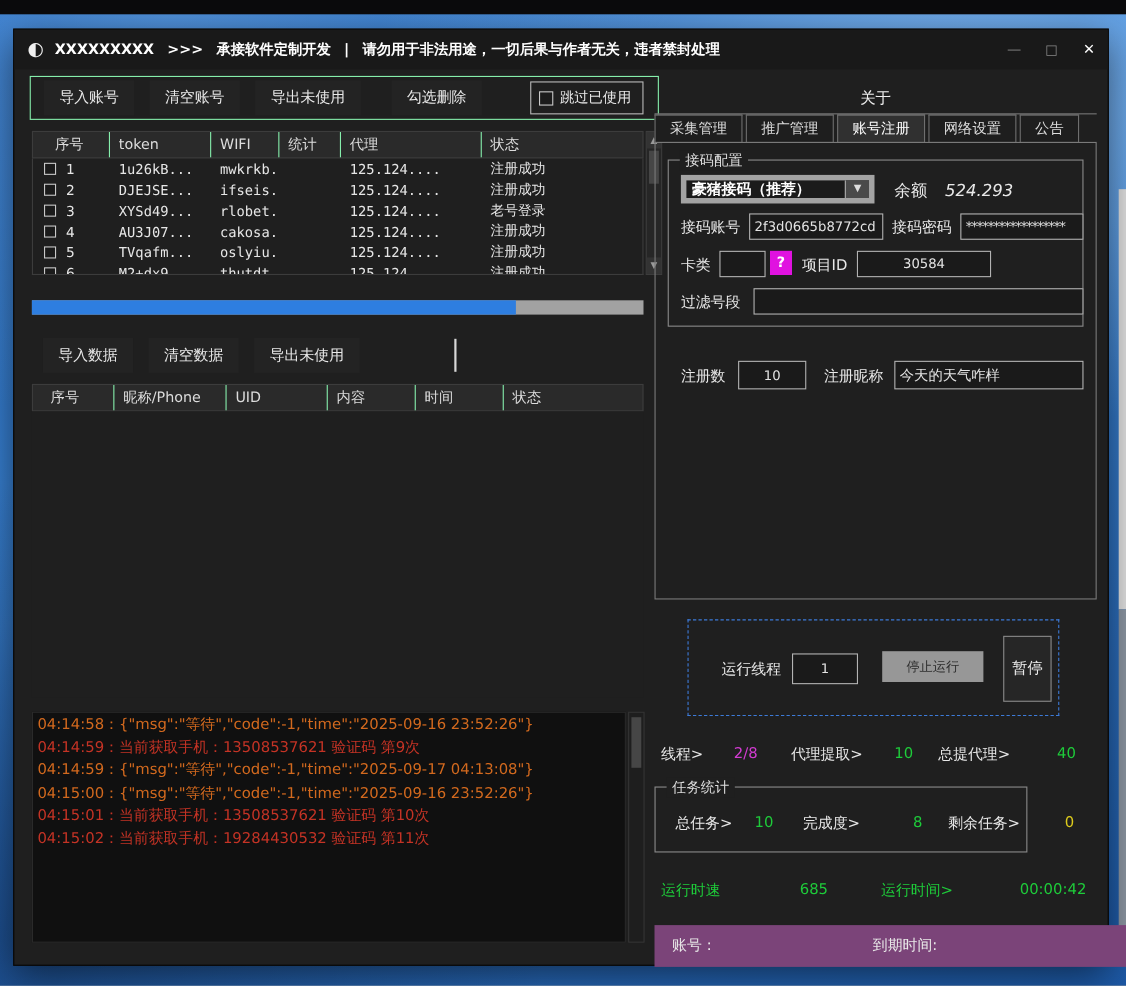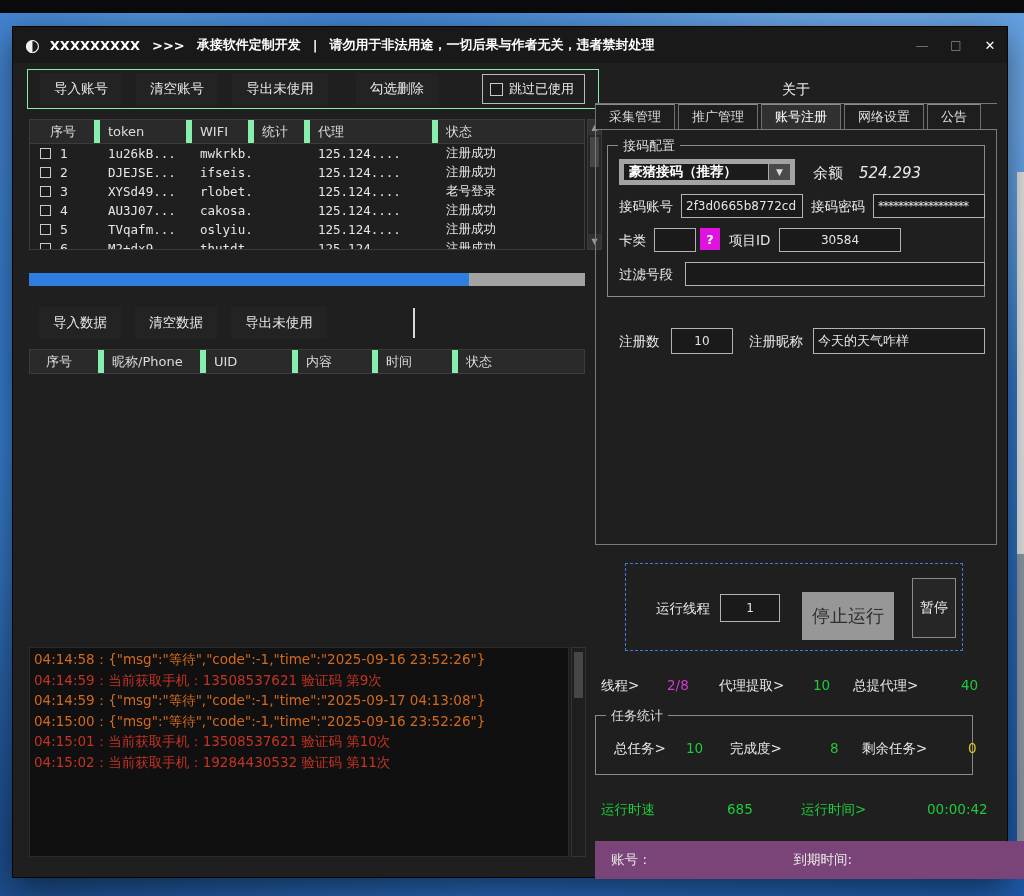--- a/index.html
+++ b/index.html
@@ -41,21 +41,21 @@
 
   
   .acct-toolbar { left:14px; top:42px; width:572px; height:40px; border:1px solid #86efac;
     display:flex; align-items:center; }
   .skip-box { display:flex; align-items:center; border:1px solid #b9b9b9; padding:5px 10px 5px 7px; margin-left:44px; }
   .cbx { width:13px; height:13px; border:1px solid #c9c9c9; background:#1b1b1b; display:inline-block; }
   .skip-box .lbl { margin-left:6px; font-size:13px; }
 
   
   .thead { display:grid; background:#2a2a2a; border:1px solid #3c3c3c; height:25px; }
-  .thead > div { border-right:6px solid #86efac; color:#dcdcdc; font-size:13px; line-height:23px; padding-left:8px; overflow:hidden; white-space:nowrap; }
+  .thead > div { border-right:1px solid #86efac; color:#dcdcdc; font-size:13px; line-height:23px; padding-left:8px; overflow:hidden; white-space:nowrap; }
   .grid-acct { grid-template-columns:70px 92px 62px 56px 128px 1fr; }
   .grid-user { grid-template-columns:74px 102px 92px 80px 80px 1fr; }
   .tbody-acct { left:16px; top:117px; width:556px; height:106px; overflow:hidden;
     border-left:1px solid #3c3c3c; border-right:1px solid #3c3c3c; border-bottom:1px solid #3c3c3c; }
   .t-row { display:grid; grid-template-columns:70px 92px 62px 56px 128px 1fr; height:19px; align-items:center; }
   .t-row > div { color:#e6e6e6; font-size:12.5px; white-space:nowrap; overflow:hidden; padding-left:8px; }
   .c-no { display:flex; align-items:center; padding-left:10px !important; }
   .c-no .cbx { width:11px; height:11px; margin-right:9px; flex:none; }
   .mono { font-family:"DejaVu Sans Mono","Liberation Mono",monospace; }
 
@@ -94,22 +94,22 @@
 
   .dropdown { left:606px; top:132px; width:176px; height:26px; border:5px solid #a3a3a3; background:#1b1b1b;
     display:flex; align-items:center; }
   .dd-text { color:#ffffff; font-size:13.5px; font-weight:bold; padding-left:5px; flex:1; white-space:nowrap; overflow:hidden; }
   .dd-arrow { width:22px; height:100%; background:#4a4a4a; border-left:1px solid #aaaaaa; color:#dddddd;
     font-size:9px; display:flex; align-items:center; justify-content:center; }
   .help-btn { left:687px; top:201px; width:20px; height:22px; background:#e012e0; color:#ffffff; font-weight:bold;
     font-size:13px; display:flex; align-items:center; justify-content:center; }
 
   .dashed-box { left:612px; top:536px; width:338px; height:88px; border:1px dashed #3d7bd9; }
-  .stop-btn { position:absolute; left:176px; top:28px; width:92px; height:48px; background:#979797; color:#2e2e2e;
-    font-size:18px; display:flex; align-items:center; justify-content:center; }
+  .stop-btn { position:absolute; left:176px; top:28px; width:92px; height:28px; background:#979797; color:#2e2e2e;
+    font-size:12px; display:flex; align-items:center; justify-content:center; }
   .pause-btn { position:absolute; left:286px; top:14px; width:44px; height:60px; background:#262626; color:#eeeeee;
     border:1px solid #8a8a8a; font-size:14px; display:flex; align-items:center; justify-content:center; }
 
   .footer-bar { left:582px; top:814px; width:436px; height:38px; background:#7b4479; display:flex; align-items:center; }
   .footer-bar .lbl { font-size:13.5px; }
 </style>
 </head>
 <body>
 
 <div class="abs top-strip"></div>
@@ -307,21 +307,21 @@
     <div class="pause-btn">暂停</div>
   </div>
 
   <span class="abs lbl" style="left:588px; top:650px;">线程&gt;</span>
   <span class="abs lbl magenta" style="left:654px; top:650px;">2/8</span>
   <span class="abs lbl" style="left:706px; top:650px;">代理提取&gt;</span>
   <span class="abs lbl green" style="left:800px; top:650px;">10</span>
   <span class="abs lbl" style="left:840px; top:650px;">总提代理&gt;</span>
   <span class="abs lbl green" style="left:948px; top:650px;">40</span>
 
-  <div class="abs groupbox" style="left:582px; top:688px; width:378px; height:60px;">
+  <div class="abs groupbox" style="left:582px; top:688px; width:339px; height:60px;">
     <span class="gb-label">任务统计</span>
     <span class="lbl" style="position:absolute; left:18px; top:24px;">总任务&gt;</span>
     <span class="lbl green" style="position:absolute; left:90px; top:24px;">10</span>
     <span class="lbl" style="position:absolute; left:134px; top:24px;">完成度&gt;</span>
     <span class="lbl green" style="position:absolute; left:234px; top:24px;">8</span>
     <span class="lbl" style="position:absolute; left:266px; top:24px;">剩余任务&gt;</span>
     <span class="lbl yellow" style="position:absolute; left:372px; top:24px;">0</span>
   </div>
 
   <span class="abs lbl green" style="left:588px; top:774px;">运行时速</span>

